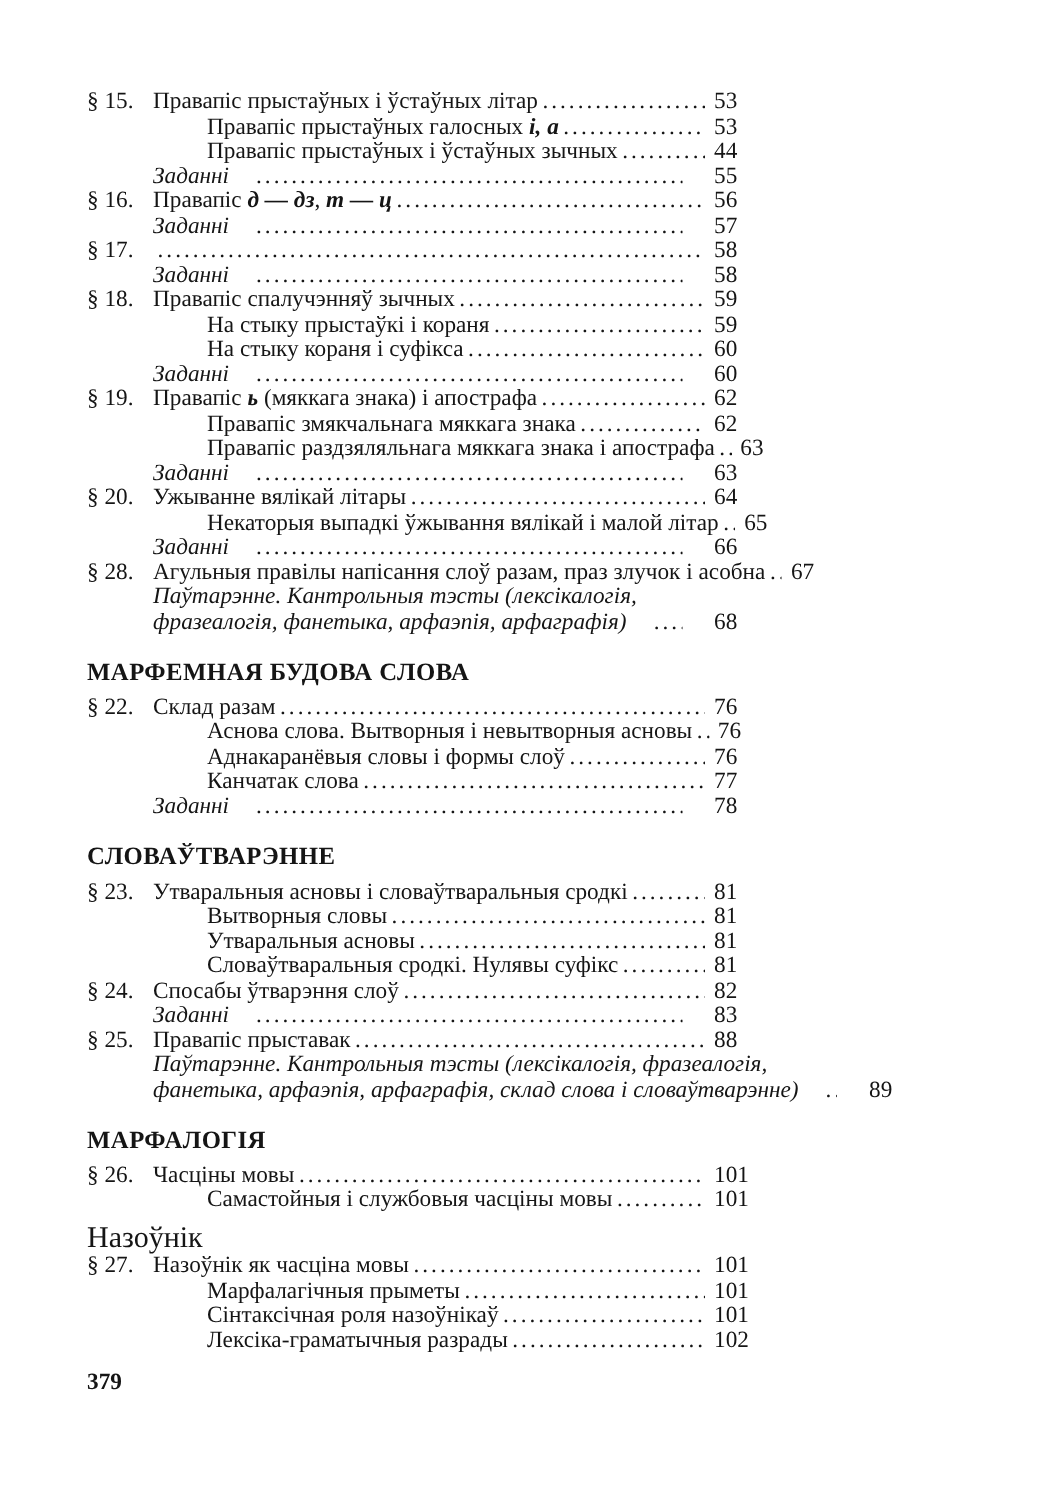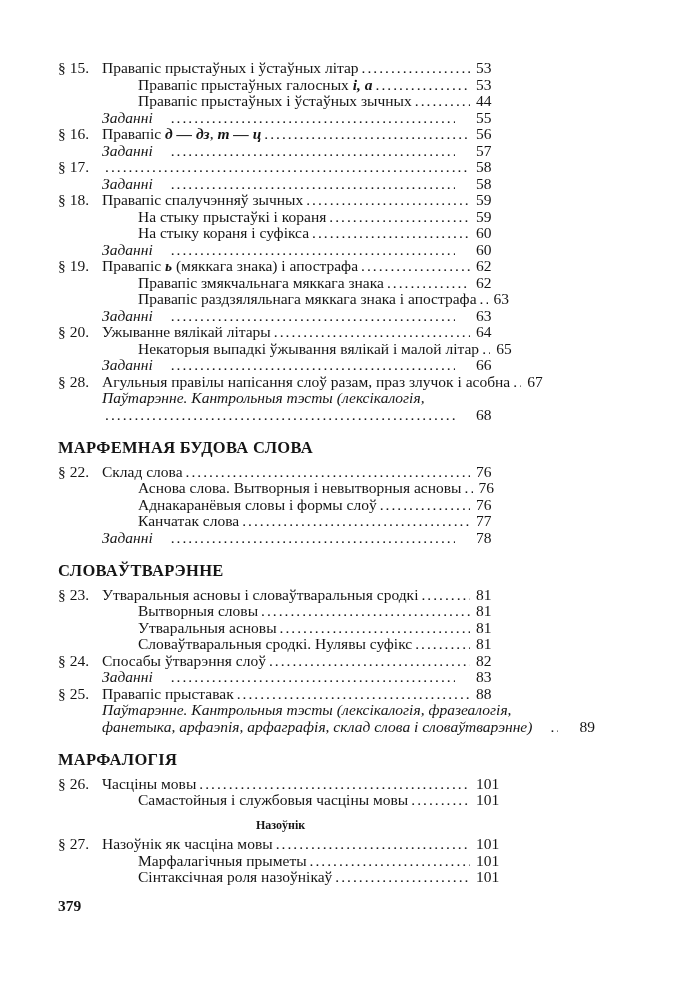--- a/index.html
+++ b/index.html
@@ -53,23 +53,23 @@
     text-align: left;
   }
   .heading {
     font-weight: bold;
     font-size: 16.5px;
     line-height: 16.5px;
     margin: 17px 0 7px 0;
     letter-spacing: 0.3px;
   }
   .subheading {
-    text-align: center;
-    font-weight: bold;
-    font-size: 12px;
+    text-align: left;
+    font-weight: normal;
+    font-size: 20px;
     line-height: 16.5px;
     margin: 8px 0 3px 0;
   }
   .footer {
     text-align: left;
     font-weight: bold;
     font-size: 15.5px;
     line-height: 16.5px;
     margin-top: 12px;
   }
@@ -182,27 +182,28 @@
       <div class="row lvl-num">
         <span class="num">§ 28.</span>
         <span class="txt"><span>Агульныя правілы напісання слоў разам, праз злучок і асобна</span></span>
         <span class="dots"></span>
         <span class="pg">67</span>
       </div>
       <div class="row lvl-cont">
         <span class="txt"><span class="it">Паўтарэнне. Кантрольныя тэсты (лексікалогія,</span></span>
       </div>
       <div class="row lvl-cont">
+        <span class="txt"><span class="it">фразеалогія, фанетыка, арфаэпія, арфаграфія)</span></span>
         <span class="dots"></span>
         <span class="pg">68</span>
       </div>
       <div class="heading">МАРФЕМНАЯ БУДОВА СЛОВА</div>
       <div class="row lvl-num">
         <span class="num">§ 22.</span>
-        <span class="txt"><span>Склад слова</span></span>
+        <span class="txt"><span>Склад разам</span></span>
         <span class="dots"></span>
         <span class="pg">76</span>
       </div>
       <div class="row lvl-sub">
         <span class="txt"><span>Аснова слова. Вытворныя і невытворныя асновы</span></span>
         <span class="dots"></span>
         <span class="pg">76</span>
       </div>
       <div class="row lvl-sub">
         <span class="txt"><span>Аднакаранёвыя словы і формы слоў</span></span>
@@ -287,16 +288,21 @@
       </div>
       <div class="row lvl-sub">
         <span class="txt"><span>Марфалагічныя прыметы</span></span>
         <span class="dots"></span>
         <span class="pg">101</span>
       </div>
       <div class="row lvl-sub">
         <span class="txt"><span>Сінтаксічная роля назоўнікаў</span></span>
         <span class="dots"></span>
         <span class="pg">101</span>
+      </div>
+      <div class="row lvl-sub">
+        <span class="txt"><span>Лексіка-граматычныя разрады</span></span>
+        <span class="dots"></span>
+        <span class="pg">102</span>
       </div>
     </main>
   <div class="footer">379</div>
 </div>
 
 </body></html>

